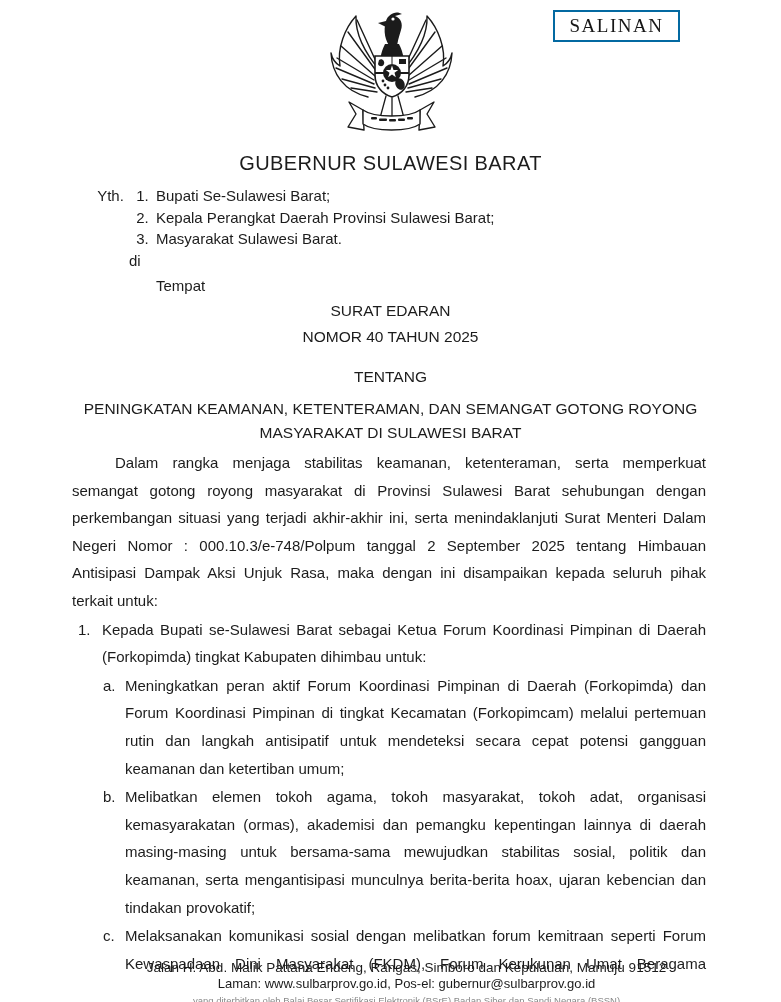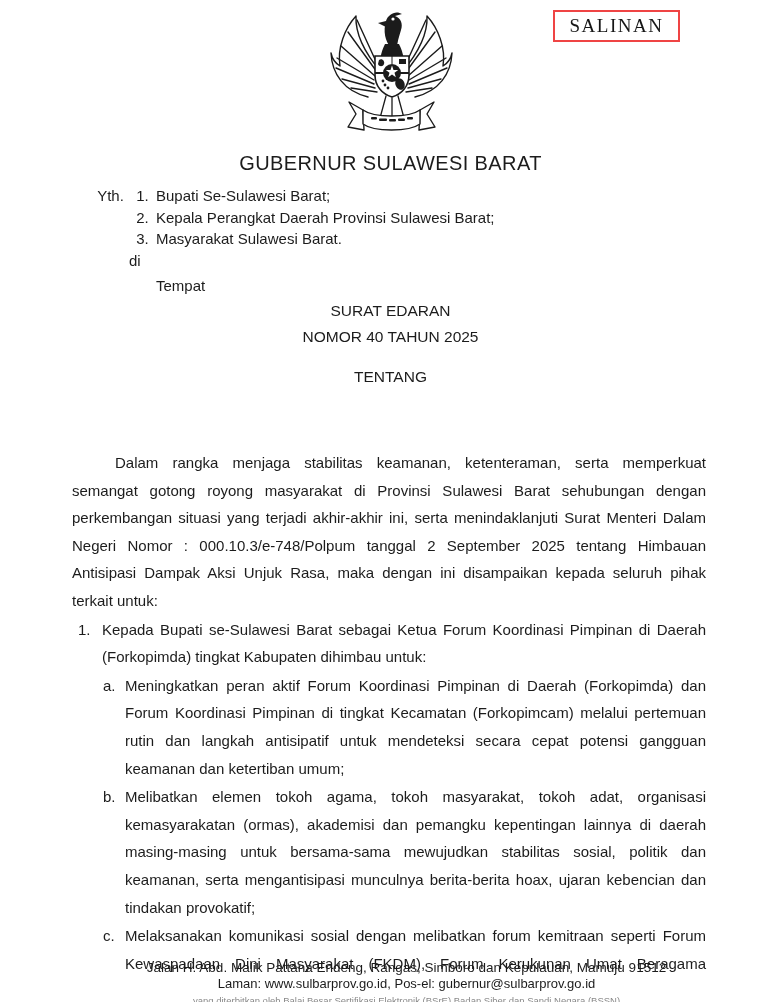--- a/index.html
+++ b/index.html
@@ -11,21 +11,21 @@
     overflow: hidden;
     font-family: "Liberation Sans", sans-serif;
     color: #1c1c1c;
   }
 
   
   .salinan-box {
     position: absolute;
     left: 553px; top: 10px;
     width: 123px; height: 28px;
-    border: 2px solid #ef4444;
+    border: 2px solid #0369a1;
     display: flex; align-items: center; justify-content: center;
     font-family: "Liberation Serif", serif;
     font-size: 19px;
     letter-spacing: 1.5px;
     color: #161616;
   }
 
   
   .emblem { position: absolute; left: 329px; top: 6px; width: 125px; height: 138px; }
 
@@ -175,20 +175,21 @@
     <div class="addr-row addr-tempat">
       <span class="addr-yth"></span>
       <span class="addr-num"></span>
       <span>Tempat</span>
     </div>
   </div>
 
   <div class="center-line h-doctype">SURAT EDARAN</div>
   <div class="center-line h-number">NOMOR 40 TAHUN 2025</div>
   <div class="center-line h-about">TENTANG</div>
+  <div class="center-line h-subject">PENINGKATAN KEAMANAN, KETENTERAMAN, DAN SEMANGAT GOTONG ROYONG MASYARAKAT DI SULAWESI BARAT</div>
 
   <div class="body-block">
     <p class="opening-para">Dalam rangka menjaga stabilitas keamanan, ketenteraman, serta memperkuat semangat gotong royong masyarakat di Provinsi Sulawesi Barat sehubungan dengan perkembangan situasi yang terjadi akhir-akhir ini, serta menindaklanjuti Surat Menteri Dalam Negeri Nomor : 000.10.3/e-748/Polpum tanggal 2 September 2025 tentang Himbauan Antisipasi Dampak Aksi Unjuk Rasa, maka dengan ini disampaikan kepada seluruh pihak terkait untuk:</p>
 
     <div class="list-item">
       <span class="num">1.</span>
       <span>Kepada Bupati se-Sulawesi Barat sebagai Ketua Forum Koordinasi Pimpinan di Daerah (Forkopimda) tingkat Kabupaten dihimbau untuk:</span>
     </div>
 
     <div class="sub-item">

